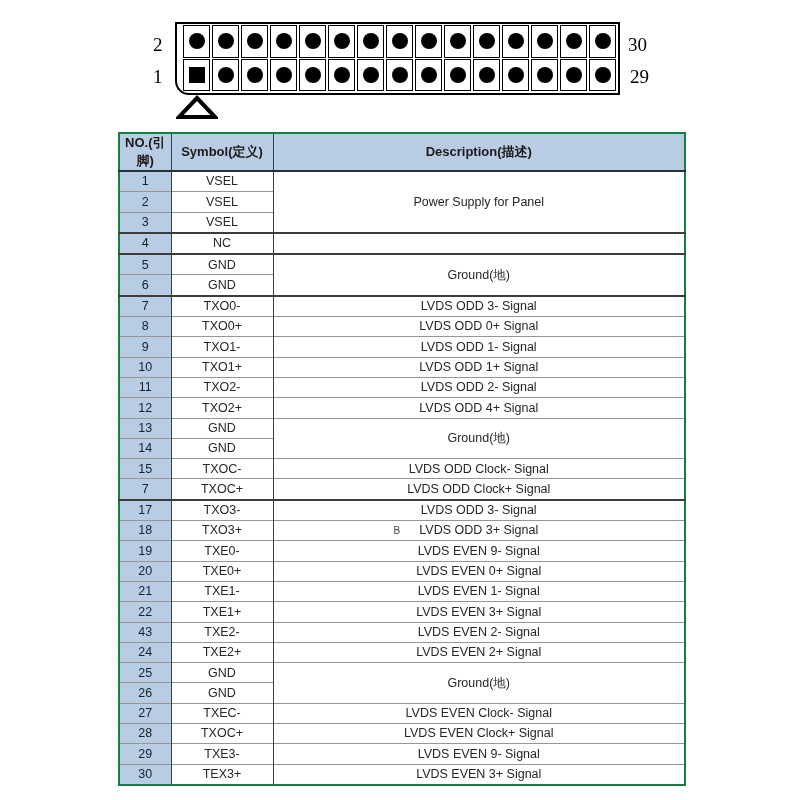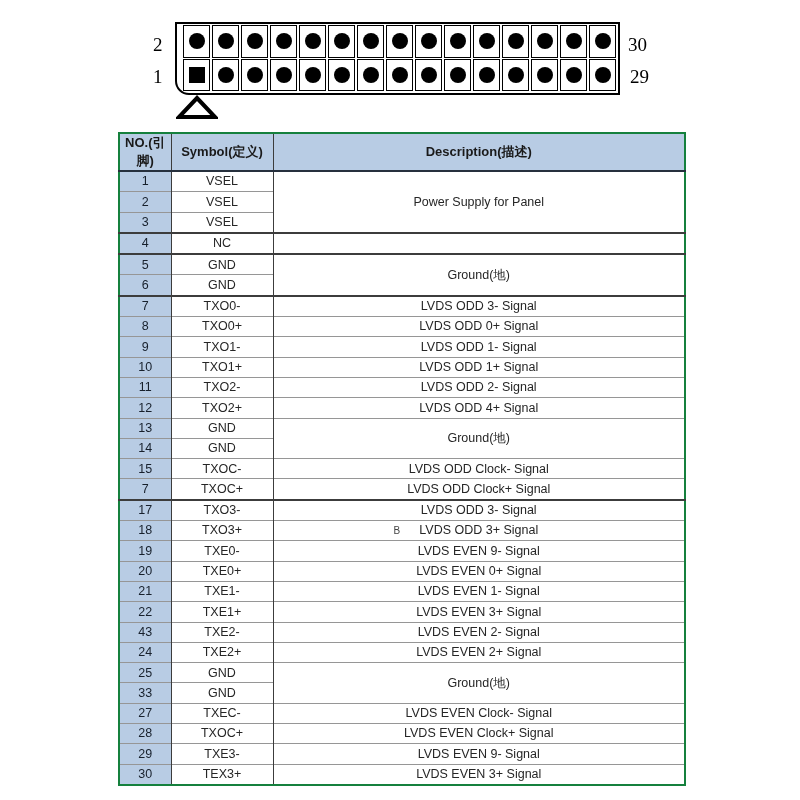--- a/index.html
+++ b/index.html
@@ -330,21 +330,21 @@
           <td class="no-cell">24</td>
           <td class="sym-cell">TXE2+</td>
           <td class="desc-cell">LVDS EVEN 2+ Signal</td>
         </tr>
         <tr>
           <td class="no-cell">25</td>
           <td class="sym-cell">GND</td>
           <td class="desc-cell" rowspan="2">Ground(地)</td>
         </tr>
         <tr>
-          <td class="no-cell">33</td>
+          <td class="no-cell">26</td>
           <td class="sym-cell">GND</td>
         </tr>
         <tr>
           <td class="no-cell">27</td>
           <td class="sym-cell">TXEC-</td>
           <td class="desc-cell">LVDS EVEN Clock- Signal</td>
         </tr>
         <tr>
           <td class="no-cell">28</td>
           <td class="sym-cell">TXOC+</td>

